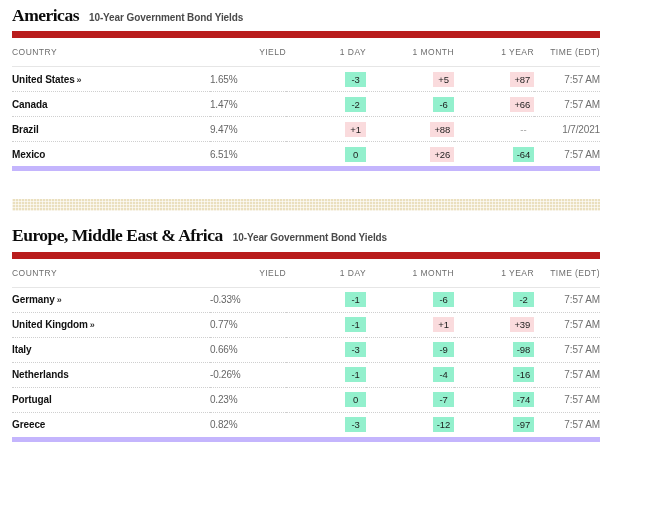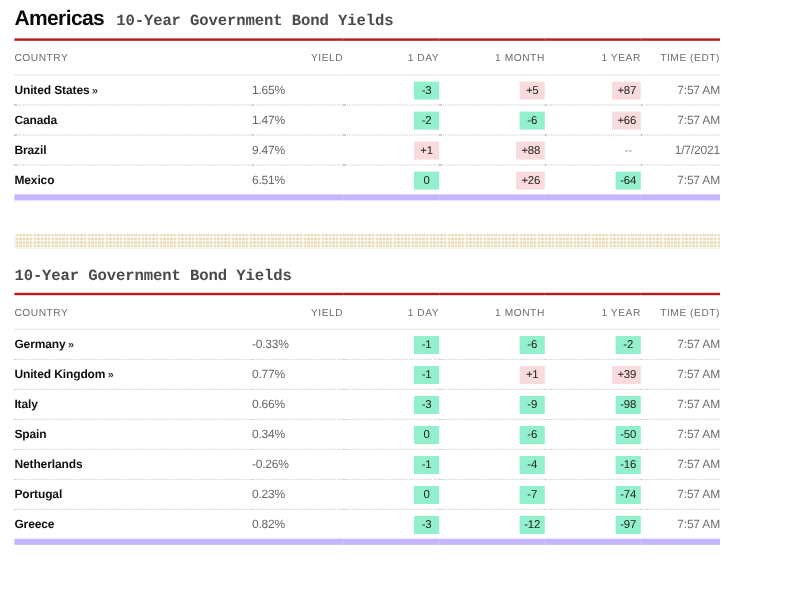--- a/index.html
+++ b/index.html
@@ -29,32 +29,32 @@
     padding: 0 12px;
   }
   .section-head {
     display: flex;
     align-items: baseline;
     gap: 10px;
     padding-top: 6px;
     padding-bottom: 7px;
   }
   .section-title {
-    font-family: Liberation Sans, sans-serif;
+    font-family: Liberation Serif, serif;
     font-weight: 700;
     font-size: 17.5px;
     letter-spacing: -0.5px;
     color: #0b0b0b;
     line-height: 1.05;
     white-space: nowrap;
   }
   .section-subtitle {
-    font-family: Liberation Mono, monospace;
+    font-family: Liberation Sans, sans-serif;
     font-weight: 700;
-    font-size: 13px;
+    font-size: 10px;
     letter-spacing: -0.1px;
     color: #4a4a4a;
     white-space: nowrap;
   }
 
   
   .bond-table {
     width: 588px;
     border-collapse: collapse;
     table-layout: fixed;
@@ -68,21 +68,21 @@
 
   .bond-table thead th {
     font-family: "Liberation Sans", sans-serif;
     font-size: 8.5px;
     font-weight: 400;
     letter-spacing: 0.45px;
     color: #6d6d6d;
     text-transform: uppercase;
     text-align: right;
     padding: 9px 0 9px 0;
-    border-top: 2px solid #b91c1c;
+    border-top: 7px solid #b91c1c;
     border-bottom: 1px solid #e6e6e6;
     white-space: nowrap;
   }
   .bond-table thead th.th-country {
     text-align: left;
   }
 
   .bond-table tbody td {
     border-bottom: 1px dotted #cfcfcf;
     padding: 0;
@@ -241,20 +241,21 @@
         </tbody>
     </table>
   </div>
 
   <div class="divider-wrap">
     <div class="divider-band"></div>
   </div>
 
   <div class="section">
     <div class="section-head">
+      <div class="section-title">Europe, Middle East &amp; Africa</div>
       <div class="section-subtitle">10-Year Government Bond Yields</div>
     </div>
 
     <table class="bond-table">
       <colgroup>
         <col class="c-country">
           <col class="c-yield">
           <col class="c-d1">
         <col class="c-m1">
           <col class="c-y1">
@@ -289,28 +290,20 @@
           </tr>
           <tr>
             <td class="cell-country"><span>Italy</span></td>
             <td class="cell-yield">0.66%</td>
             <td class="cell-change"><span class="badge down">-3</span></td>
             <td class="cell-change"><span class="badge down">-9</span></td>
             <td class="cell-change"><span class="badge down">-98</span></td>
             <td class="cell-time">7:57 AM</td>
           </tr>
           <tr>
-            <td class="cell-country"><span>Spain</span></td>
-            <td class="cell-yield">0.34%</td>
-            <td class="cell-change"><span class="badge down">0</span></td>
-            <td class="cell-change"><span class="badge down">-6</span></td>
-            <td class="cell-change"><span class="badge down">-50</span></td>
-            <td class="cell-time">7:57 AM</td>
-          </tr>
-          <tr>
             <td class="cell-country"><span>Netherlands</span></td>
             <td class="cell-yield">-0.26%</td>
             <td class="cell-change"><span class="badge down">-1</span></td>
             <td class="cell-change"><span class="badge down">-4</span></td>
             <td class="cell-change"><span class="badge down">-16</span></td>
             <td class="cell-time">7:57 AM</td>
           </tr>
           <tr>
             <td class="cell-country"><span>Portugal</span></td>
             <td class="cell-yield">0.23%</td>

